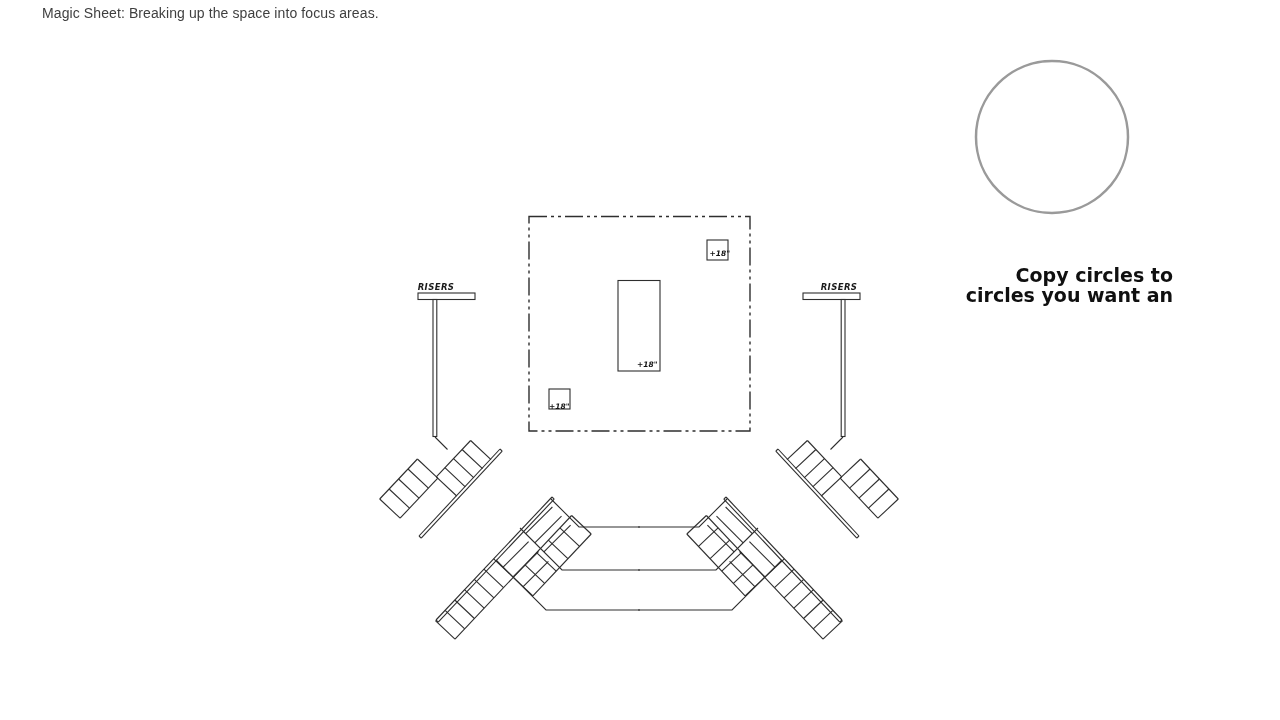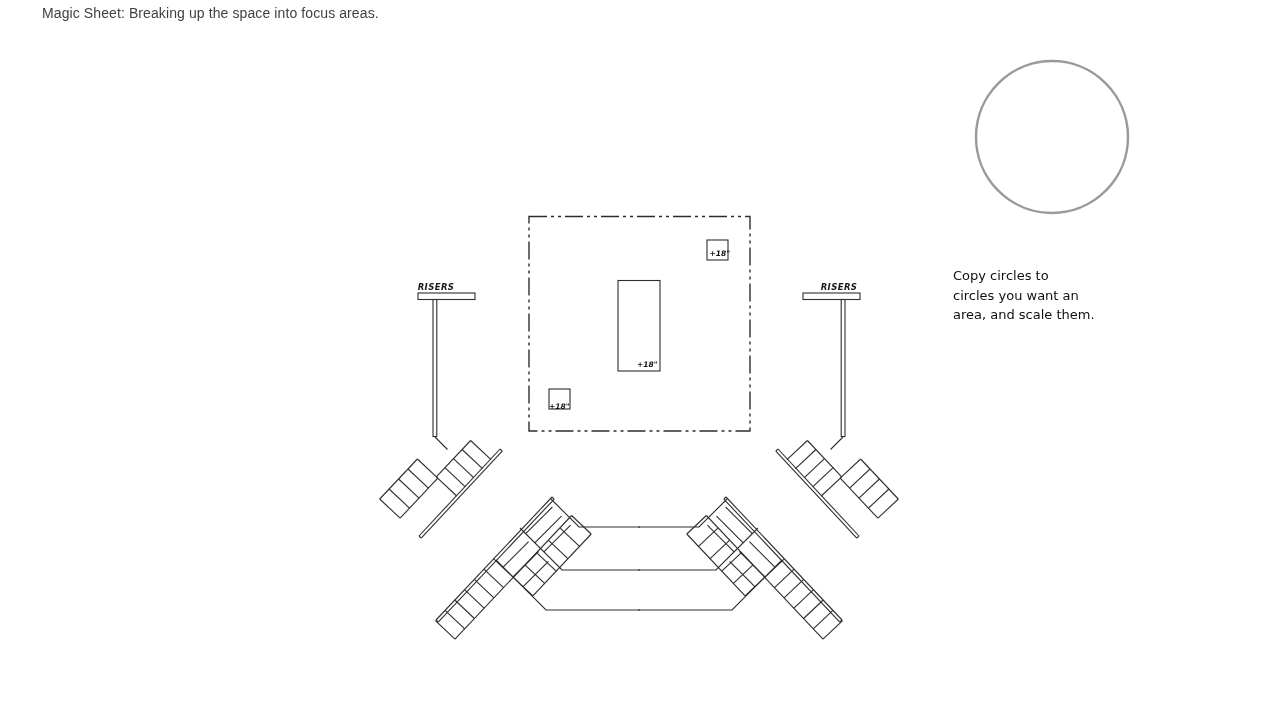--- a/index.html
+++ b/index.html
@@ -6,22 +6,22 @@
   .slide{
     position:relative;width:1280px;height:720px;background:#ffffff;overflow:hidden;
     font-family:"Liberation Sans",sans-serif;
     --line:#2e2e2e; --circle:#9a9a9a; --title-color:#3f3f3f; --caption-color:#101010;
   }
   .slide-title{
     position:absolute;left:18px;top:5px;font-size:14px;letter-spacing:.1px;
     color:var(--title-color);white-space:nowrap;margin-left:24px;
   }
   .caption{
-    position:absolute;left:953px;top:266px;width:220px;text-align:left;
-    font-family:"DejaVu Sans",sans-serif;font-weight:normal;font-size:13px;
+    position:absolute;left:953px;top:266px;width:220px;text-align:right;
+    font-family:"DejaVu Sans",sans-serif;font-weight:bold;font-size:19px;
     line-height:19.5px;color:var(--caption-color);
   }
   svg.plan{position:absolute;left:0;top:0;}
   .ln line, .ln path, .ln rect{stroke:var(--line);stroke-width:1.1;fill:none;}
   .ln rect.filled{fill:#ffffff;}
   .dash{stroke:var(--line);stroke-width:1.4;fill:none;stroke-dasharray:18 4 3 4 3 4;}
   .riser-label{
     font-family:"DejaVu Sans",sans-serif;font-style:italic;font-weight:700;
     font-size:8.5px;letter-spacing:.4px;fill:#1a1a1a;
   }
@@ -133,16 +133,15 @@
 
     <text class="riser-label" x="436" y="290" text-anchor="middle">RISERS</text>
     <text class="riser-label" x="839" y="290" text-anchor="middle">RISERS</text>
 
     <circle class="focus-circle" cx="1052" cy="137" r="76"></circle>
   </svg>
 
   <div class="caption">
     <div>Copy circles to</div>
     <div>circles you want an</div>
-    <div>area, and scale them.</div>
   </div>
 
 </div>
 
 </body></html>

